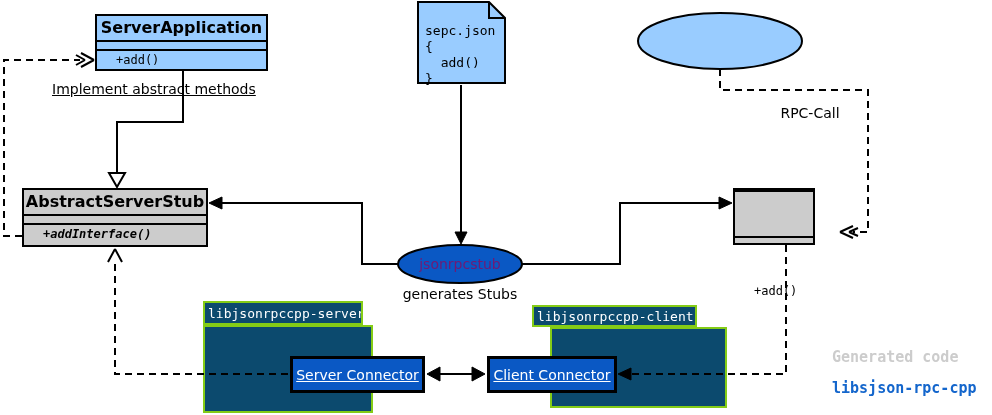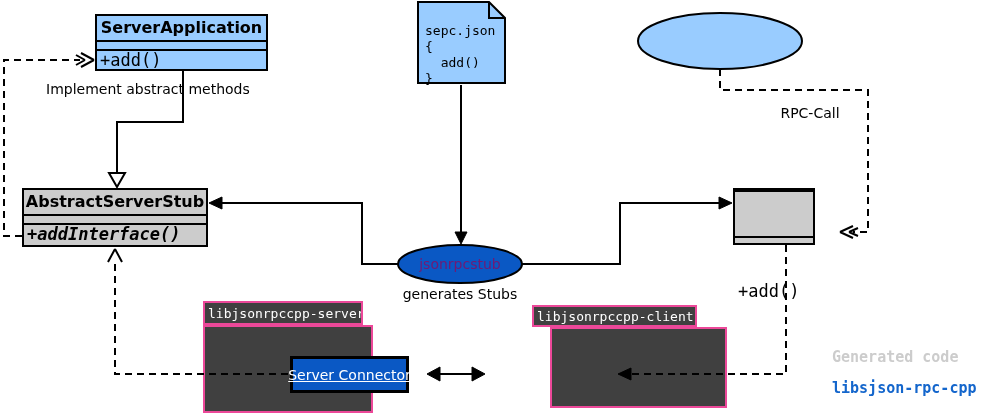--- a/index.html
+++ b/index.html
@@ -4,26 +4,26 @@
 <style>
   html,body{margin:0;padding:0;background:#fff;}
   #stage{
     position:relative;width:992px;height:415px;background:#fff;overflow:hidden;
     font-family:"DejaVu Sans",sans-serif;color:#000;
   }
   
   .cls{position:absolute;box-sizing:border-box;border:2px solid #000;display:flex;flex-direction:column;}
   .cls .t{font-weight:bold;font-size:16px;line-height:24px;text-align:center;border-bottom:2px solid #000;white-space:nowrap;overflow:hidden;}
   .cls .band{height:7px;border-bottom:2px solid #000;}
-  .cls .m{font-family:"DejaVu Sans Mono",monospace;font-size:17px;line-height:18px;padding-left:3px;white-space:nowrap;flex:1;}
+  .cls .m{font-family:"DejaVu Sans Mono",monospace;font-size:12px;line-height:18px;padding-left:19px;white-space:nowrap;flex:1;}
   .fill-app{background:#99ccff;}
   .fill-gen{background:#cccccc;}
   .abstract-method{font-weight:bold;font-style:italic;}
   
-  .pkg-tab,.pkg-body{position:absolute;box-sizing:border-box;background:#404040;border:2px solid #ec4899;}
+  .pkg-tab,.pkg-body{position:absolute;box-sizing:border-box;background:#0c4a6e;border:2px solid #84cc16;}
   .pkg-tab{color:#fff;font-family:"DejaVu Sans Mono",monospace;font-size:13px;line-height:19px;padding:1px 3px;white-space:nowrap;overflow:hidden;}
   .conn{position:absolute;box-sizing:border-box;background:#0a58c4;border:3px solid #000;
         color:#fff;font-size:14px;text-align:center;display:flex;align-items:center;justify-content:center;}
   .conn span{text-decoration:underline;white-space:nowrap;}
   
   .lbl{position:absolute;font-size:14px;text-align:center;white-space:nowrap;}
   .note-text{position:absolute;font-family:"DejaVu Sans Mono",monospace;font-size:13px;line-height:16px;white-space:pre;}
   .ellipse-lbl{position:absolute;font-size:14px;text-align:center;white-space:nowrap;}
   .legend-item{position:absolute;font-family:"DejaVu Sans Mono",monospace;font-weight:bold;font-size:15px;white-space:nowrap;}
   #legend-your{color:#99ccff;}
@@ -59,22 +59,25 @@
     <div class="band"></div>
     <div class="m abstract-method">+addInterface()</div>
   </div>
 
   <div class="cls fill-gen" style="left:733px;top:188px;width:82px;height:57px;gap:44px;">
     <div class="t">ClientStub</div>
     <div class="band"></div>
     <div class="m">+add()</div>
   </div>
 
-  <div class="conn" style="left:290px;top:356px;width:119px;height:37px;">
+  <div class="conn" style="left:290px;top:356px;width:135px;height:37px;">
     <span>Server Connector</span>
+  </div>
+  <div class="conn" style="left:487px;top:356px;width:130px;height:37px;">
+    <span>Client Connector</span>
   </div>
 
   <svg id="wires" width="992" height="415" viewBox="0 0 992 415">
 
     <polygon points="418,2 489,2 505,18 505,83 418,83" fill="#99ccff" stroke="#000" stroke-width="2"></polygon>
     <polyline points="489,2 489,18 505,18" fill="none" stroke="#000" stroke-width="2"></polyline>
 
     <ellipse cx="720" cy="41" rx="82" ry="28" fill="#99ccff" stroke="#000" stroke-width="2"></ellipse>
 
     <ellipse cx="460" cy="264" rx="62" ry="19" fill="#0a58c4" stroke="#000" stroke-width="2"></ellipse>
@@ -108,20 +111,20 @@
     <polygon class="tri-filled" points="485,374 472,367 472,381"></polygon>
   </svg>
 
   <div class="note-text" style="left:425px;top:15px;margin-top:8px;"><span style="display:block">sepc.json</span><span style="display:block">{</span><span style="display:block">  add()</span><span style="display:block">}</span></div>
 
 
   <div class="ellipse-lbl" style="left:398px;top:256px;width:124px;color:#701a75;">jsonrpcstub</div>
 
   <div class="lbl" style="left:390px;top:286px;width:140px;">generates Stubs</div>
 
-  <div class="lbl" style="left:46px;top:81px;width:195px;">Implement abstract methods</div>
+  <div class="lbl" style="left:52px;top:81px;width:195px;text-decoration:underline;">Implement abstract methods</div>
 
   <div class="lbl" style="left:760px;top:105px;width:100px;">RPC-Call</div>
 
   <div class="legend-item" id="legend-gen" style="left:832px;top:348px;">Generated code</div>
   <div class="legend-item" id="legend-lib" style="left:832px;top:379px;">libsjson-rpc-cpp</div>
 
 </div>
 
 </body></html>

